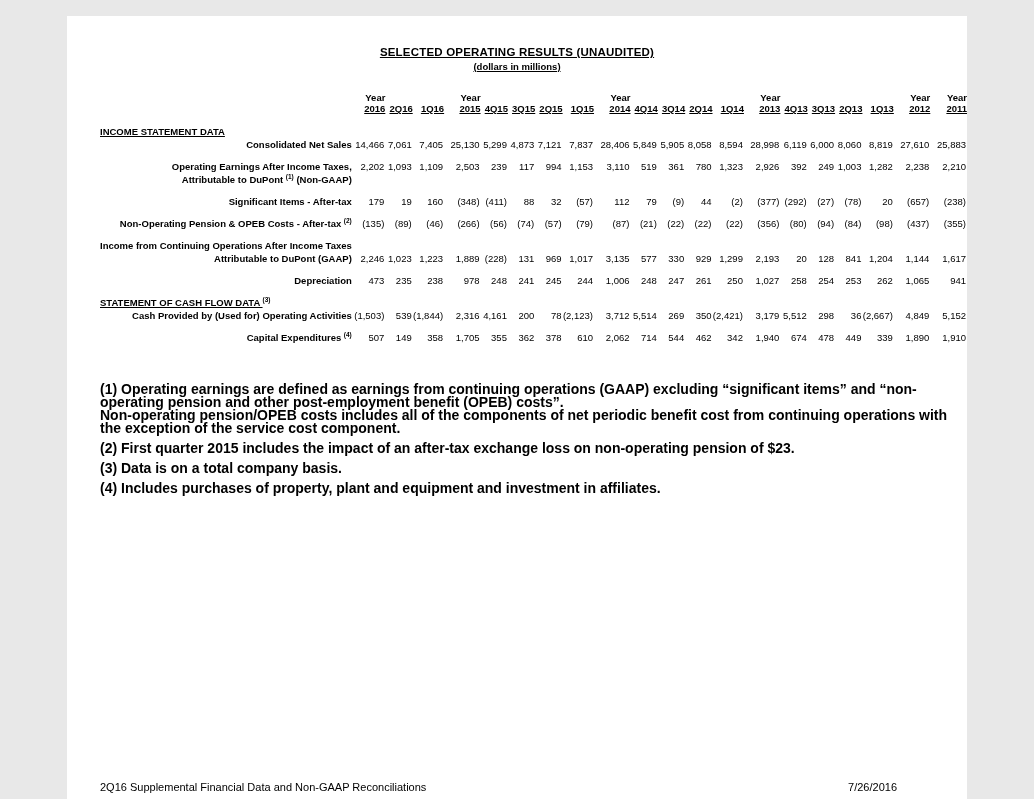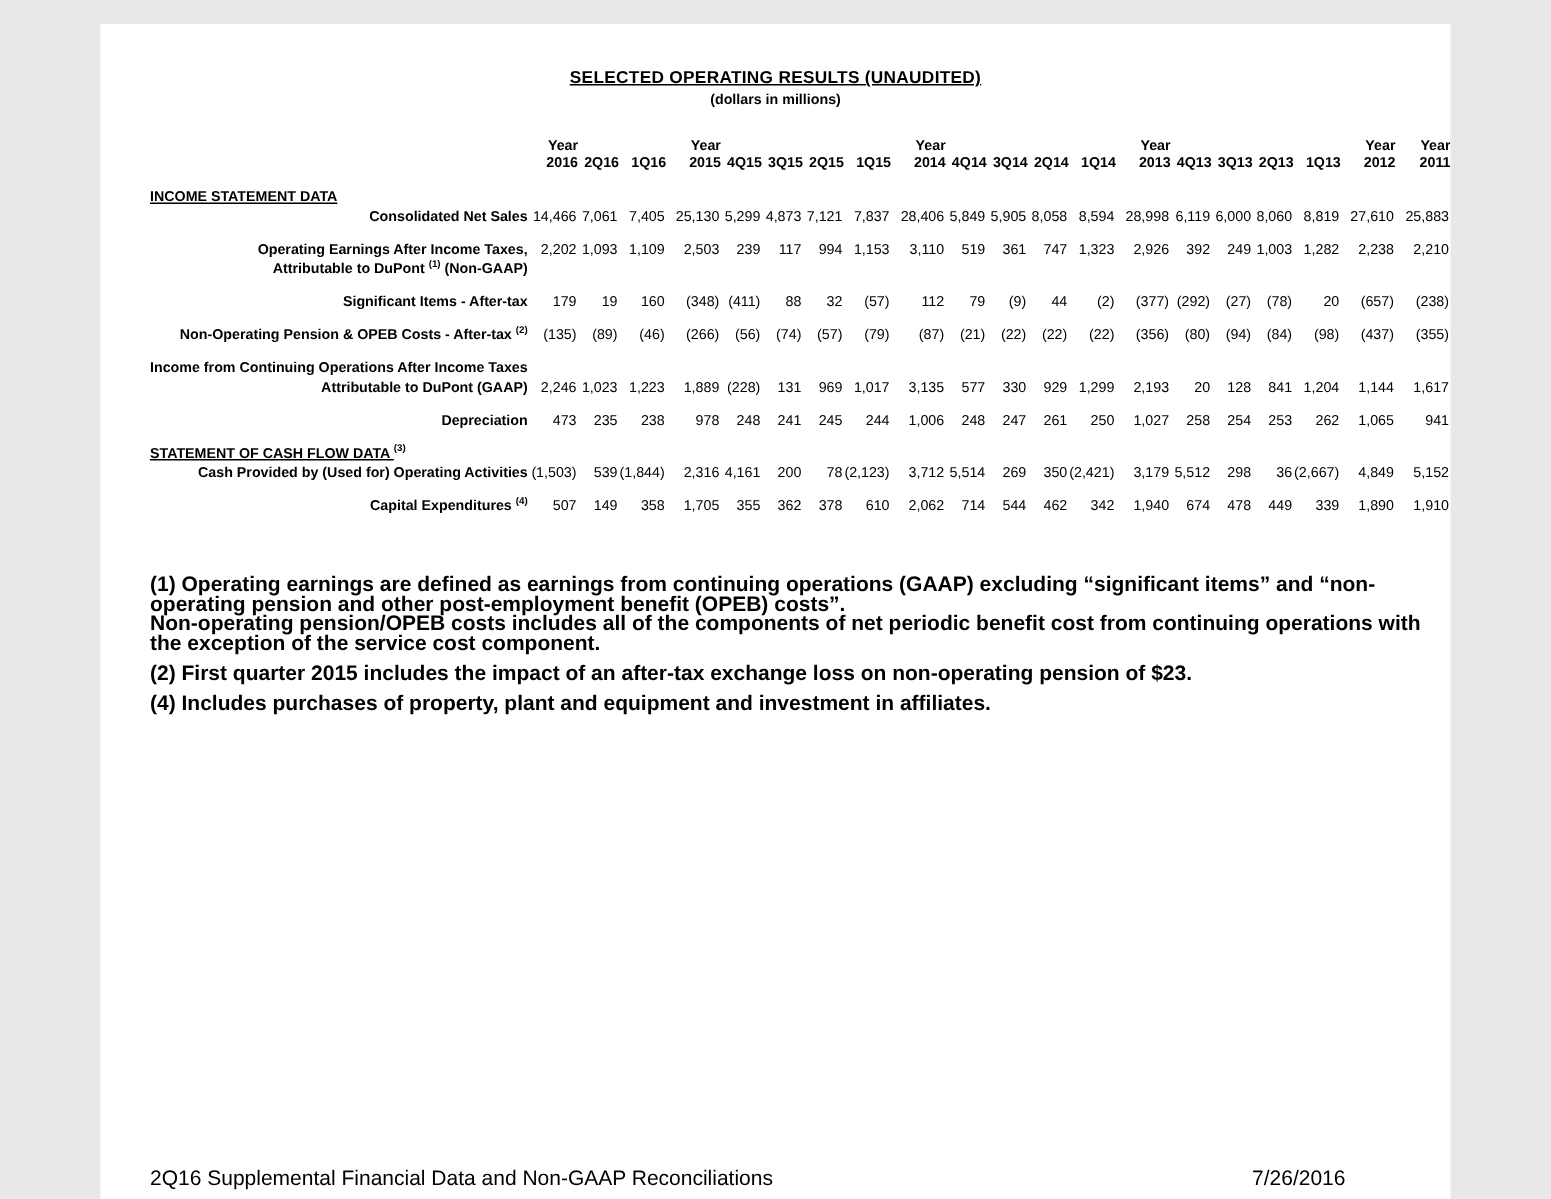--- a/index.html
+++ b/index.html
@@ -1,38 +1,38 @@
 <!DOCTYPE html>
 <html><head>
 <meta charset="utf-8">
 <style>
   * { margin:0; padding:0; box-sizing:border-box; }
   html,body { background:#e8e8e8; }
   body { font-family:"Liberation Sans", sans-serif; color:#000; }
   .page { position:relative; width:900px; height:799px; background:#ffffff; overflow:hidden; margin:16px auto; }
   .title-block { text-align:center; padding-top:30px; }
   .doc-title { font-size:11.5px; font-weight:bold; text-decoration:underline; letter-spacing:0.2px; }
-  .doc-subtitle { font-size:9.5px; font-weight:bold; margin-top:3px; }
+  .doc-subtitle { font-size:9.5px; font-weight:bold; text-decoration:underline; margin-top:3px; }
   .table-wrap { margin:20px 0 0 33px; }
   table { border-collapse:collapse; table-layout:fixed; }
   th, td { padding:0; font-size:9.5px; line-height:13px; vertical-align:bottom; }
   th { font-weight:bold; text-align:right; padding-bottom:10px; }
   th .col-top { line-height:11px; }
-  th .col-label { line-height:12px; }
+  th .col-label { line-height:12px; text-decoration:underline; }
   td.num { text-align:right; font-weight:normal; white-space:nowrap; padding-right:1px; }
   td.row-label { font-weight:bold; text-align:right; white-space:nowrap; }
   td.row-label.indent { padding-left:14px; }
   td.section-label { font-weight:bold; white-space:nowrap; }
   td.section-label .u { text-decoration:underline; }
   sup { font-size:6.5px; vertical-align:super; line-height:0; }
   tr.spacer td { height:9px; line-height:9px; font-size:1px; }
   .footnotes { margin:30px 0 0 33px; }
   .footnote { margin-bottom:7px; }
   .footnote-line { font-size:14px; font-weight:bold; line-height:13px; }
-  .page-footer { position:absolute; left:0; bottom:22px; width:100%; height:13px; font-size:14px; font-weight:normal; }
+  .page-footer { position:absolute; left:0; bottom:22px; width:100%; height:13px; font-size:11px; font-weight:normal; }
   .page-footer .f-left { position:absolute; left:33px; bottom:0; }
   .page-footer .f-center { position:absolute; left:0; right:0; bottom:0; text-align:center; }
   .page-footer .f-right { position:absolute; right:70px; bottom:0; }
 </style>
 </head>
 <body>
 
 <div class="page">
 
   <div class="title-block">
@@ -186,21 +186,21 @@
             <td class="num">1,093</td>
             <td class="num">1,109</td>
             <td class="num">2,503</td>
             <td class="num">239</td>
             <td class="num">117</td>
             <td class="num">994</td>
             <td class="num">1,153</td>
             <td class="num">3,110</td>
             <td class="num">519</td>
             <td class="num">361</td>
-            <td class="num">747</td>
+            <td class="num">780</td>
             <td class="num">1,323</td>
             <td class="num">2,926</td>
             <td class="num">392</td>
             <td class="num">249</td>
             <td class="num">1,003</td>
             <td class="num">1,282</td>
             <td class="num">2,238</td>
             <td class="num">2,210</td>
           </tr>
           <tr>
@@ -379,20 +379,23 @@
 
   <div class="footnotes">
       <div class="footnote">
         <div class="footnote-line">(1) Operating earnings are defined as earnings from continuing operations (GAAP) excluding “significant items” and “non-operating pension and other post-employment benefit (OPEB) costs”.</div>
         <div class="footnote-line">Non-operating pension/OPEB costs includes all of the components of net periodic benefit cost from continuing operations with the exception of the service cost component.</div>
       </div>
       <div class="footnote">
         <div class="footnote-line">(2) First quarter 2015 includes the impact of an after-tax exchange loss on non-operating pension of $23.</div>
       </div>
       <div class="footnote">
+        <div class="footnote-line">(3) Data is on a total company basis.</div>
+      </div>
+      <div class="footnote">
         <div class="footnote-line">(4) Includes purchases of property, plant and equipment and investment in affiliates.</div>
       </div>
     </div>
 
   <div class="page-footer">
     <span class="f-left">2Q16 Supplemental Financial Data and Non-GAAP Reconciliations</span>
     <span class="f-right">7/26/2016</span>
   </div>
 
 </div>

